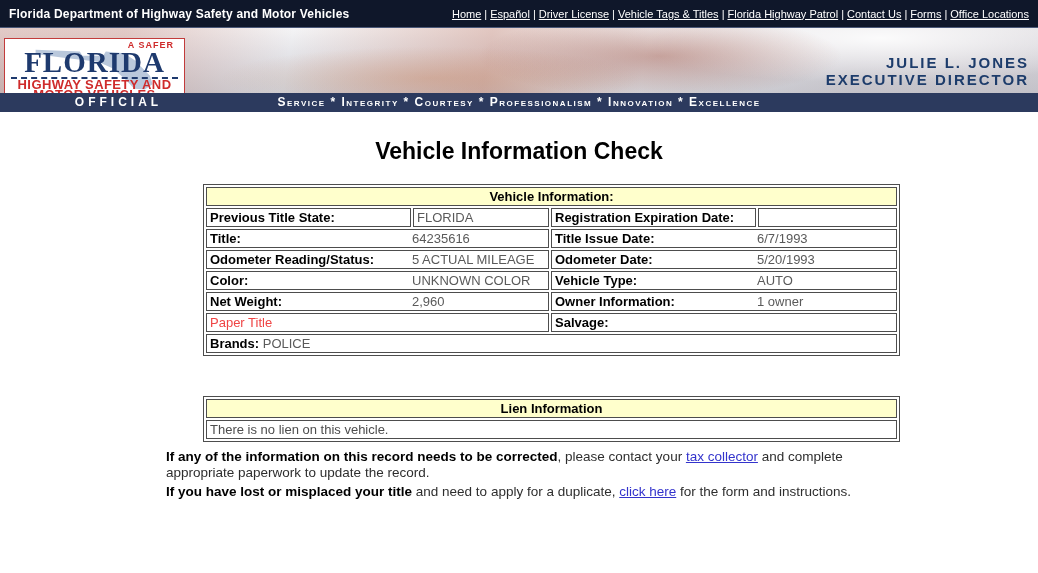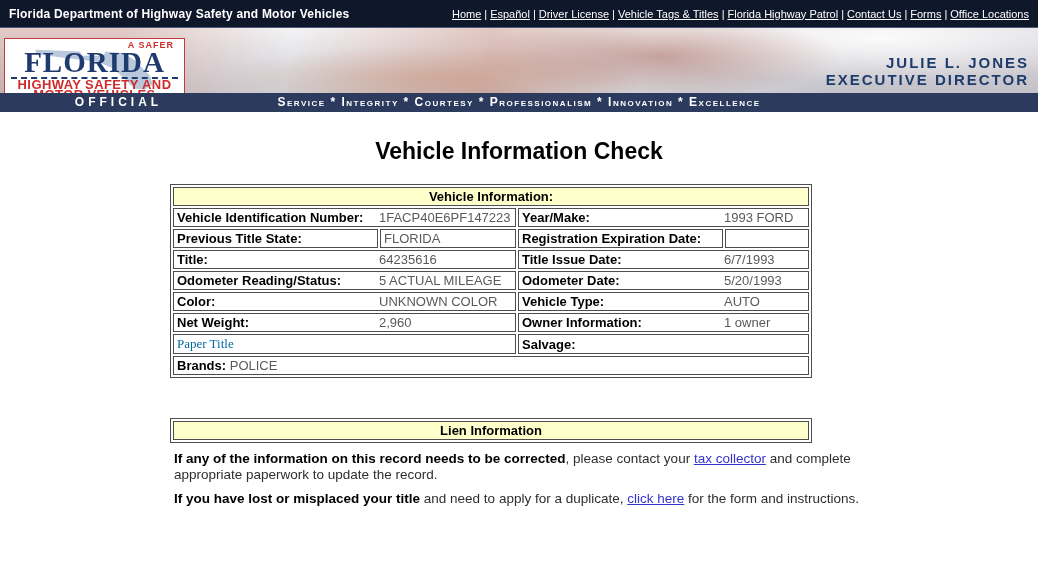--- a/index.html
+++ b/index.html
@@ -51,38 +51,38 @@
   .official{ position:absolute; left:0; top:0; width:196px; text-align:center;
     font-weight:bold; font-size:12px; letter-spacing:4px; line-height:19px;padding-left:41px; }
   .motto{ position:absolute; left:0; right:0; top:0; text-align:center;
     font-variant:small-caps; font-weight:bold; font-size:12px;
     letter-spacing:1.5px; line-height:19px; }
 
   
   .page-title{ text-align:center; font-size:23px; font-weight:bold; margin:26px 0 0; }
 
   .tables-wrap{ margin:19px 0 0 170px; width:697px; }
-  table.info{ width:642px; border-collapse:separate; border-spacing:2px;
-    border:1px solid #4d4d4d; table-layout:fixed; background:#fff; }
+  table.info{ width:697px; border-collapse:separate; border-spacing:2px;
+    border:1px solid #4d4d4d; table-layout:fixed; background:#fff;margin-left:33px; }
   table.info td, table.info th{ border:1px solid #4d4d4d; padding:1px 3px;
     height:17px; font-size:13px; white-space:nowrap; overflow:hidden; text-align:left; }
   th.section-header{ background:#ffffcc; text-align:center !important;
     font-weight:bold; font-size:13.5px; }
   .lbl{ font-weight:bold; color:#000; }
   .lbl-w{ display:inline-block; width:202px; font-weight:bold; color:#000; }
   .val{ color:#5a5a5a; }
-  .plain{ color:#0369a1; font-weight:normal;font-family:Liberation Serif, serif; }
+  .plain{ color:#ef4444; font-weight:normal; }
 
   table.lien{ margin-top:40px; }
   .lien-msg{ color:#4d4d4d; }
 
   
   .footer{ margin:7px 0 0 166px; width:702px; font-size:13.5px;
     color:#2e2e2e; line-height:16px; }
-  .footer p{ margin:8px; }
+  .footer p{ margin:0; }
   .footer p + p{ margin-top:3px; }
   .footer b{ color:#000; }
   .footer a{ color:#3333cc; text-decoration:underline; }
 </style>
 </head>
 <body>
 
 <div class="topbar">
   <div class="topbar-title">Florida Department of Highway Safety and Motor Vehicles</div>
   <div class="topnav">
@@ -120,24 +120,20 @@
         <col style="width:205px">
         <col style="width:136px">
         <col style="width:205px">
         <col>
       </colgroup>
     <tbody>
         <tr>
       <th class="section-header" colspan="4">Vehicle Information:</th>
     </tr>
 
-    <tr>
-      <td colspan="2"><span class="lbl-w">Vehicle Identification Number:</span><span class="val">1FACP40E6PF147223</span></td>
-      <td colspan="2"><span class="lbl-w">Year/Make:</span><span class="val">1993 FORD</span></td>
-    </tr>
 
     <tr>
       <td><span class="lbl">Previous Title State:</span></td>
       <td><span class="val">FLORIDA</span></td>
       <td><span class="lbl">Registration Expiration Date:</span></td>
       <td><span class="val"></span></td>
     </tr>
 
     <tr>
       <td colspan="2"><span class="lbl-w">Title:</span><span class="val">64235616</span></td>
@@ -169,20 +165,23 @@
       <td colspan="4"><span class="lbl">Brands:</span>&nbsp;<span class="val">POLICE</span></td>
     </tr>
   </tbody>
     </table>
 
   <table class="info lien">
     <tbody>
         <tr>
       <th class="section-header">Lien Information</th>
     </tr>
+    <tr>
+      <td><span class="lien-msg">There is no lien on this vehicle.</span></td>
+    </tr>
   </tbody>
     </table>
 </div>
 
 <div class="footer">
   <p><b>If any of the information on this record needs to be corrected</b><span>, please contact your </span><a href="#">tax collector</a><span> and complete appropriate paperwork to update the record.</span></p>
   <p><b>If you have lost or misplaced your title</b><span> and need to apply for a duplicate, </span><a href="#">click here</a><span> for the form and instructions.</span></p>
 </div>
 
 </body></html>

